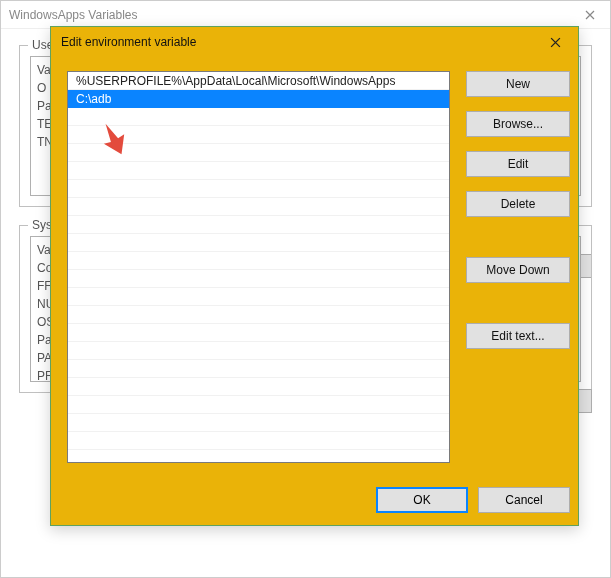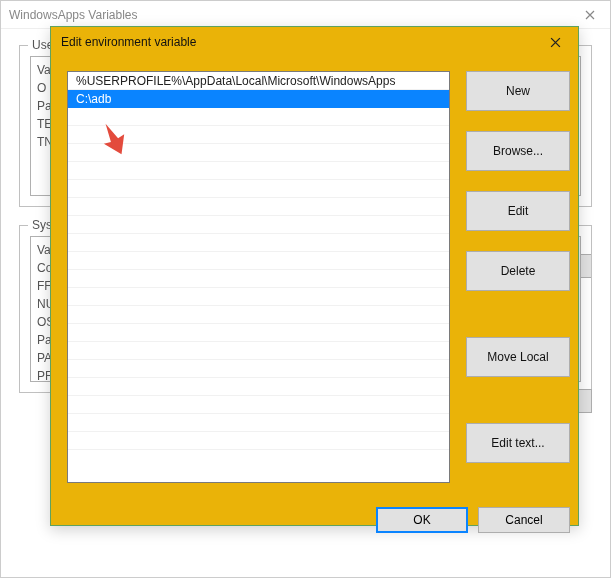--- a/index.html
+++ b/index.html
@@ -28,21 +28,21 @@
   .modal-titlebar { height: 30px; display:flex; align-items:center; padding: 0 10px; position: relative; }
   .modal-title { color: #111; }
   .modal-close { position: absolute; right: 4px; top: 2px; width: 38px; height: 26px; display:flex; align-items:center; justify-content:center; color:#222; }
   .modal-body { padding: 14px 8px 12px 16px; display:flex; gap: 16px; height: calc(100% - 30px); flex-direction: column; }
   .modal-main { display:flex; gap: 16px; flex: 1; }
   .listoutline { flex: 1; border: 1px solid #7a7a7a; background:#fff; display:flex; flex-direction:column; }
   .listrow { height: 18px; padding: 0 8px; display:flex; align-items:center; border-bottom: 1px solid #f1f1f1; color:#222; white-space:nowrap; overflow:hidden; }
   .listrow.sel { background: #0a84ff; color:#fff; border-bottom-color: #0a84ff; }
   .listrow.empty { color: transparent; }
   .sidebuttons { width: 104px; display:flex; flex-direction:column; }
-  .btn { height: 40px; border:1px solid #adadad; background:#e1e1e1; display:flex; align-items:center; justify-content:center; color:#111; margin-bottom: 20px; }
+  .btn { height: 26px; border:1px solid #adadad; background:#e1e1e1; display:flex; align-items:center; justify-content:center; color:#111; margin-bottom: 14px; }
   .gap-big { height: 26px; }
   .modal-footer { display:flex; justify-content:flex-end; gap: 10px; padding-top: 8px; }
   .btn-ok { width: 92px; height: 26px; border: 2px solid #0a84ff; background:#e1e1e1; display:flex; align-items:center; justify-content:center; }
   .btn-cancel { width: 92px; height: 26px; border:1px solid #adadad; background:#e1e1e1; display:flex; align-items:center; justify-content:center; }
 
   
   .arrow-annot { position: absolute; left: 94px; top: 120px; width: 40px; height: 40px; pointer-events: none; }
 </style>
 </head>
 <body>
@@ -129,21 +129,21 @@
           <div class="listrow empty"></div>
           <div class="listrow empty"></div>
           <div class="listrow empty"></div>
         </div>
       <div class="sidebuttons">
         <div class="btn">New</div>
         <div class="btn">Browse...</div>
         <div class="btn">Edit</div>
         <div class="btn">Delete</div>
         <div class="gap-big"></div>
-        <div class="btn">Move Local</div>
+        <div class="btn">Move Down</div>
         <div class="gap-big"></div>
         <div class="btn">Edit text...</div>
       </div>
     </div>
     <div class="modal-footer">
       <div class="btn-ok">OK</div>
       <div class="btn-cancel">Cancel</div>
     </div>
   </div>
 </div>

